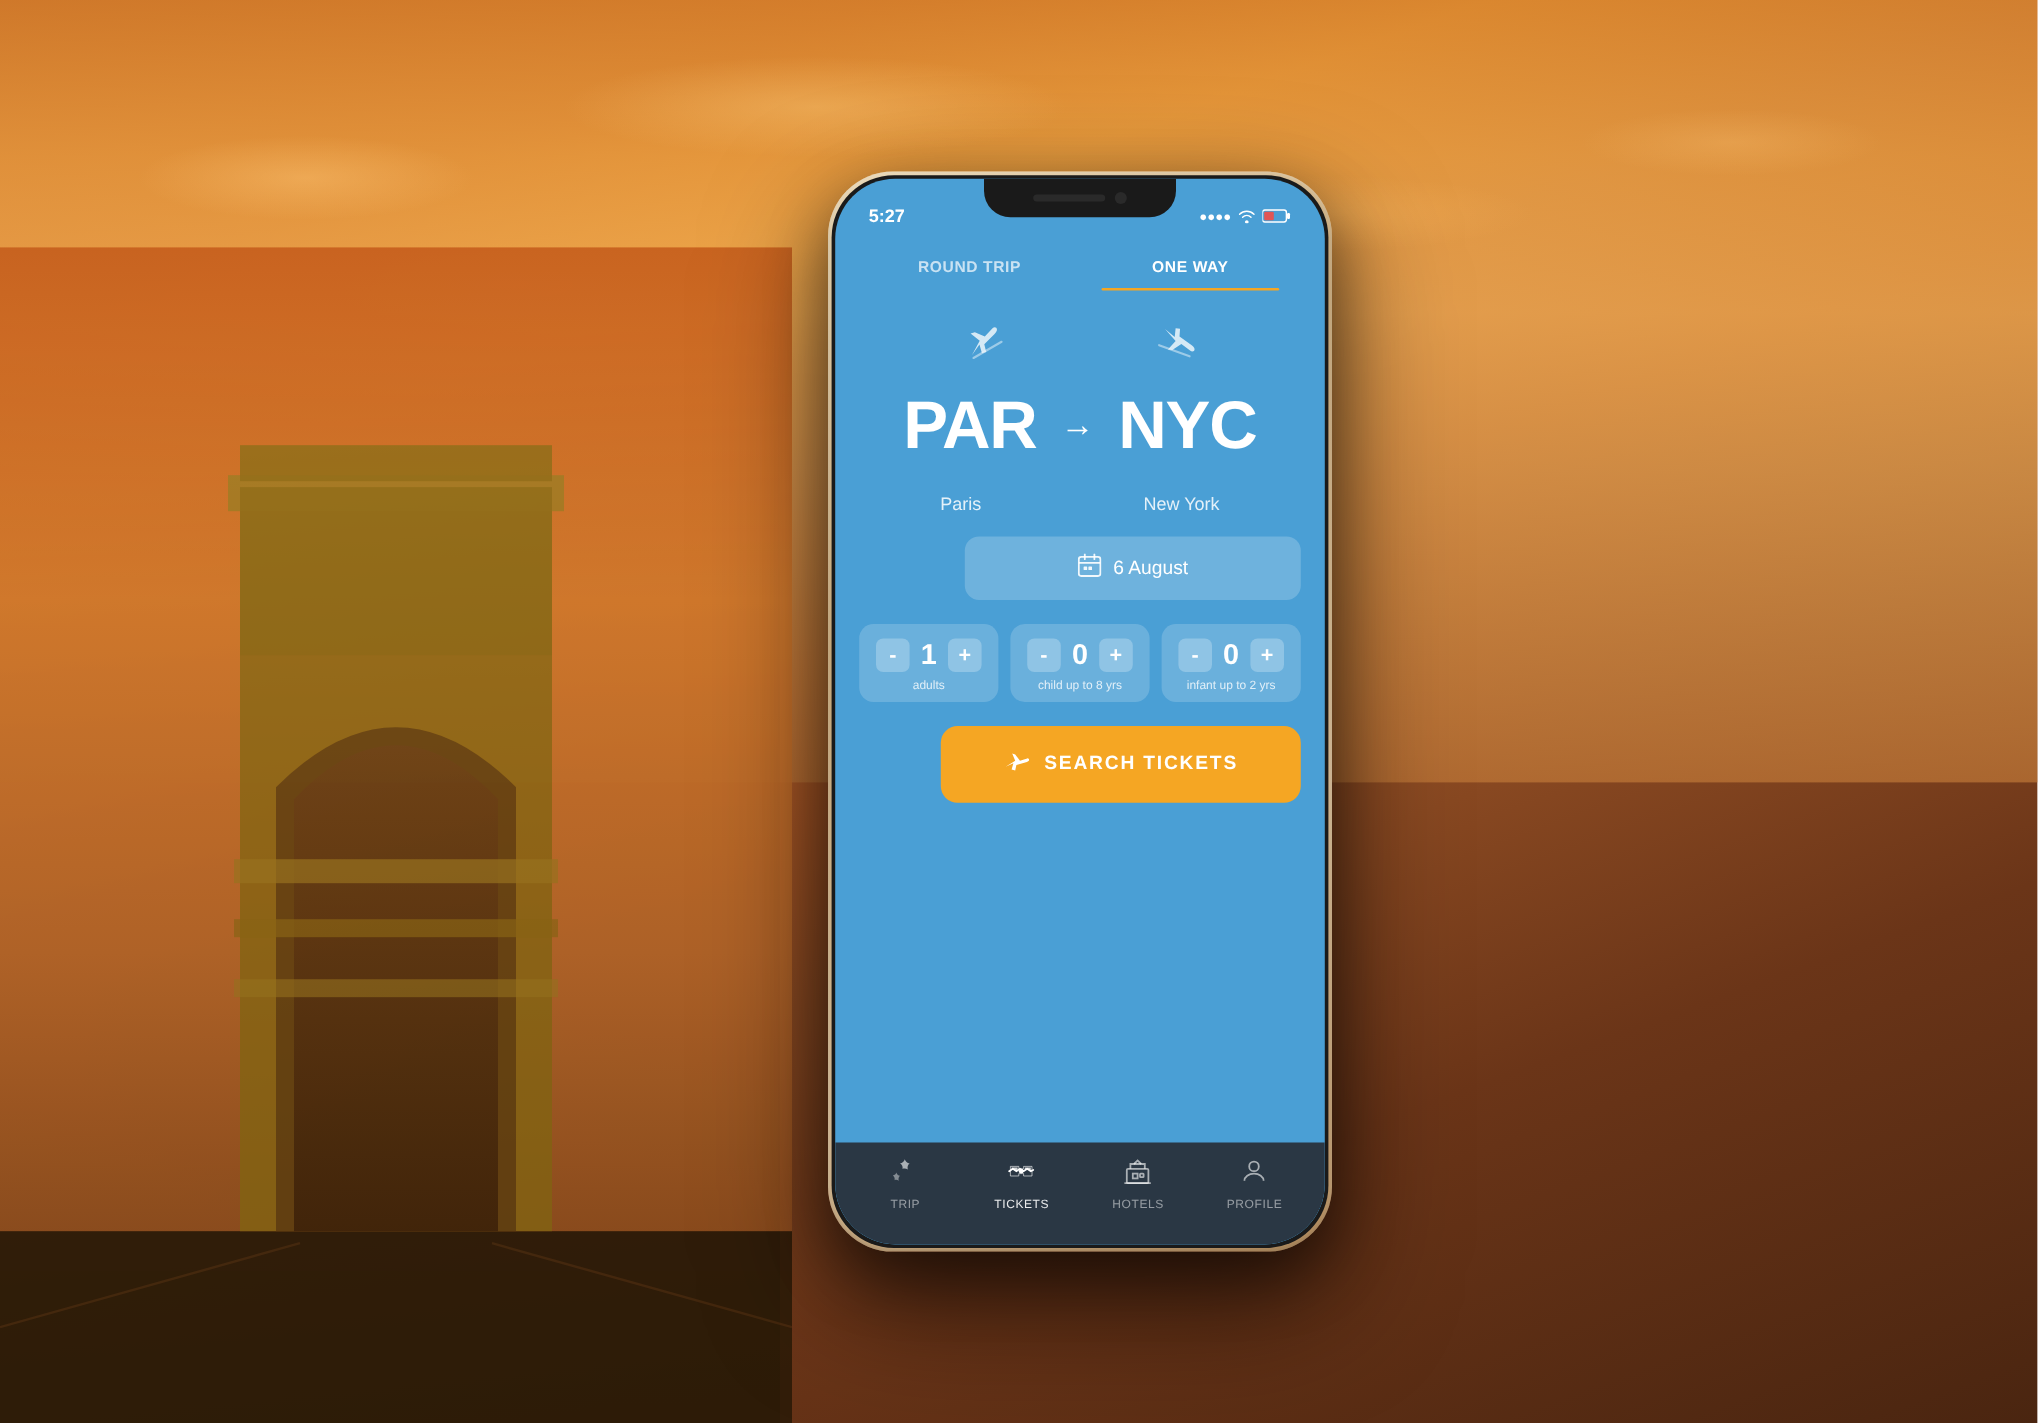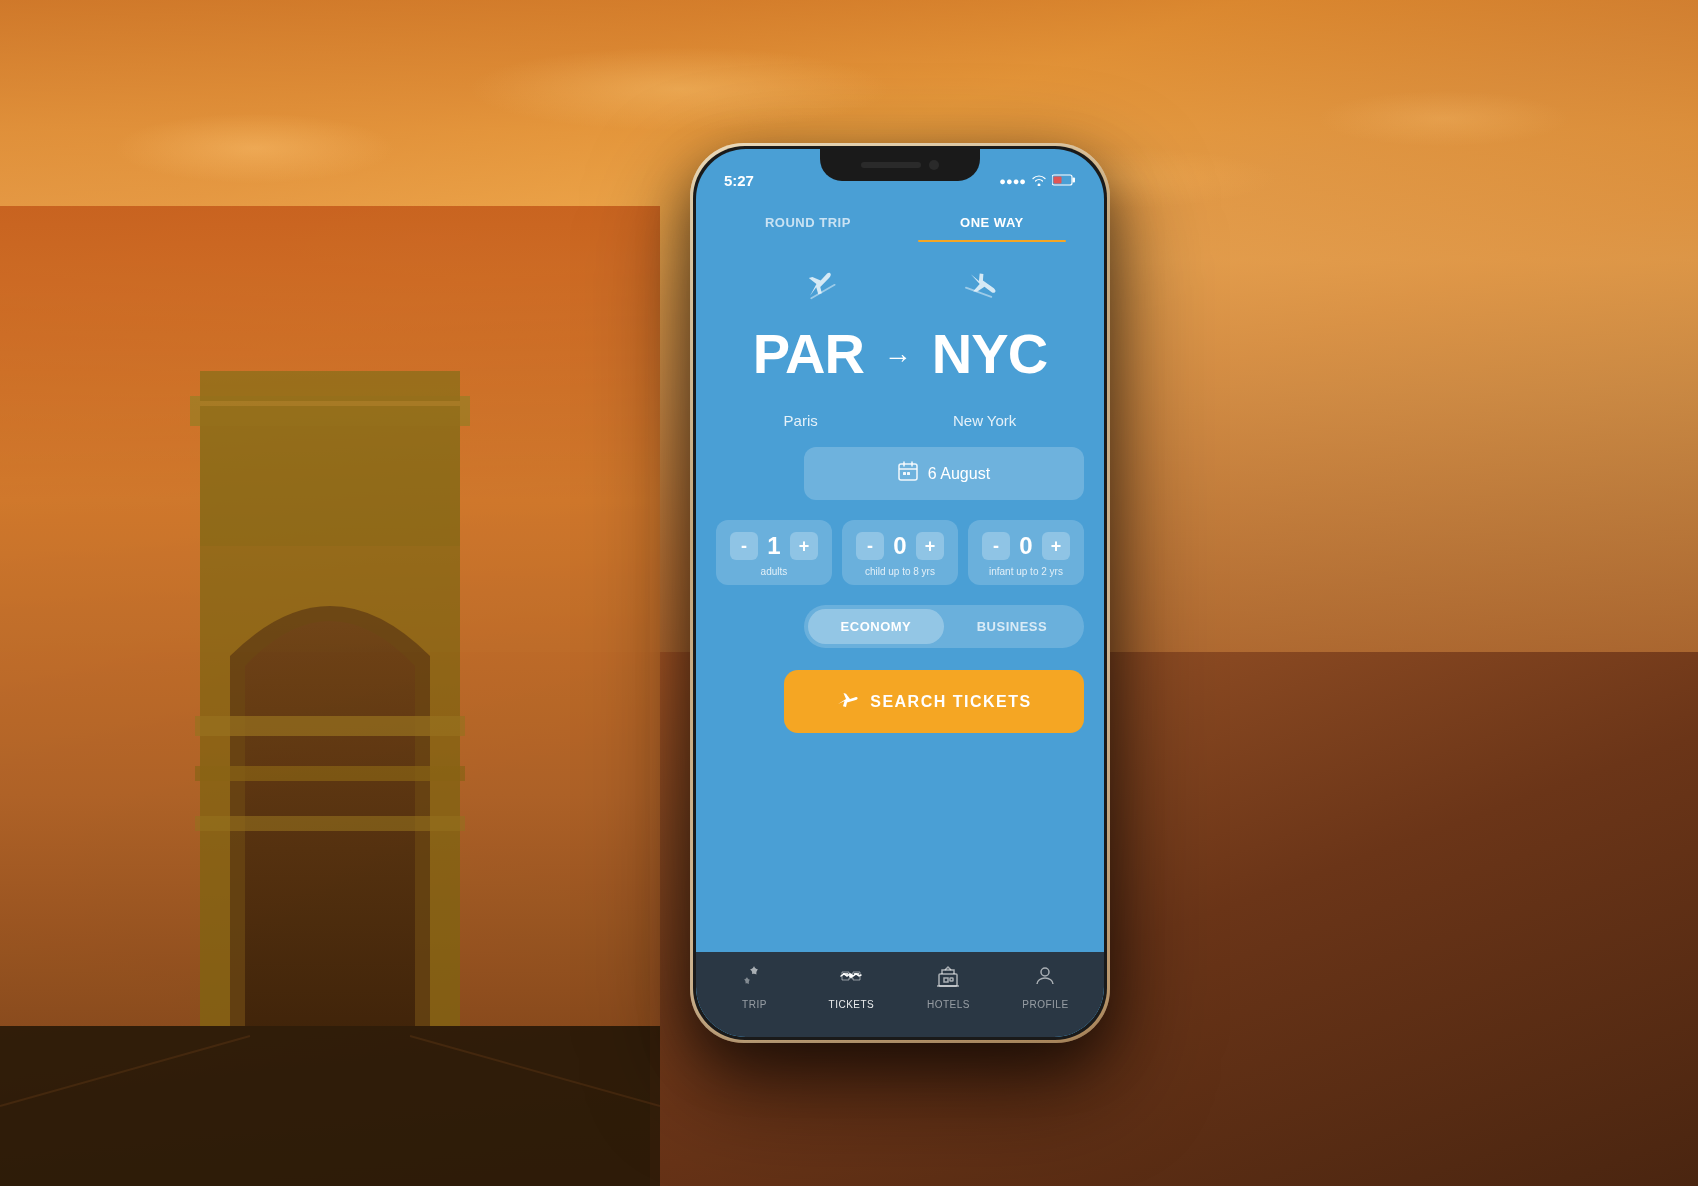--- a/index.html
+++ b/index.html
@@ -626,24 +626,20 @@
               <div class="counter-controls">
                 <button class="counter-btn">-</button>
                 <span class="counter-value">0</span>
                 <button class="counter-btn">+</button>
               </div>
               <span class="counter-label">infant up to 2 yrs</span>
             </div>
 
           </div>
 
-          <div class="class-selector">
-            <div class="class-option active">ECONOMY</div>
-            <div class="class-option">BUSINESS</div>
-          </div>
 
           <button class="search-btn">
             <span class="plane-btn-icon">
               <svg width="22" height="22" viewBox="0 0 22 22" fill="white">
                 <path d="M2 16 L10 11 L7.5 5 L10 5.8 L14 11 L20 9 C21 8.7 22 9.8 21.5 10.8 C21.2 11.5 20 12 19 12.3 L11 14.5 L10 19 L7 18.2 L8.5 13 Z"></path>
               </svg>
             </span>
             <span class="search-text">SEARCH TICKETS</span>
           </button>
 

